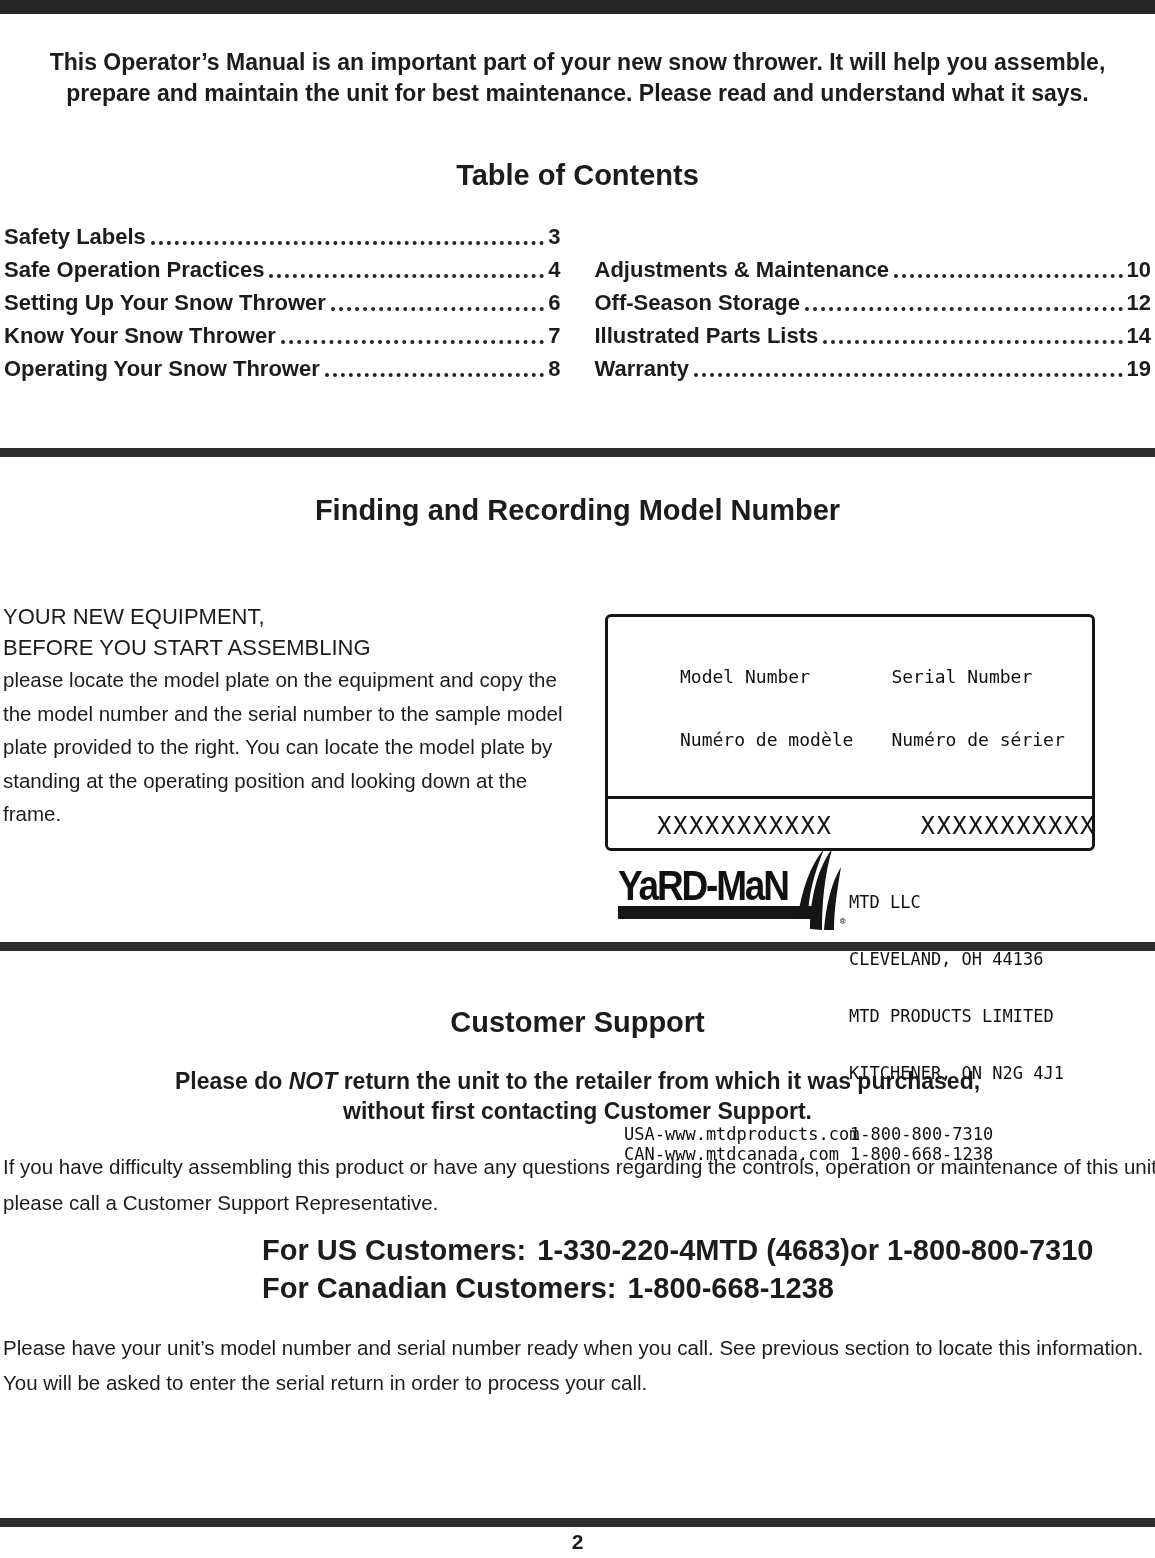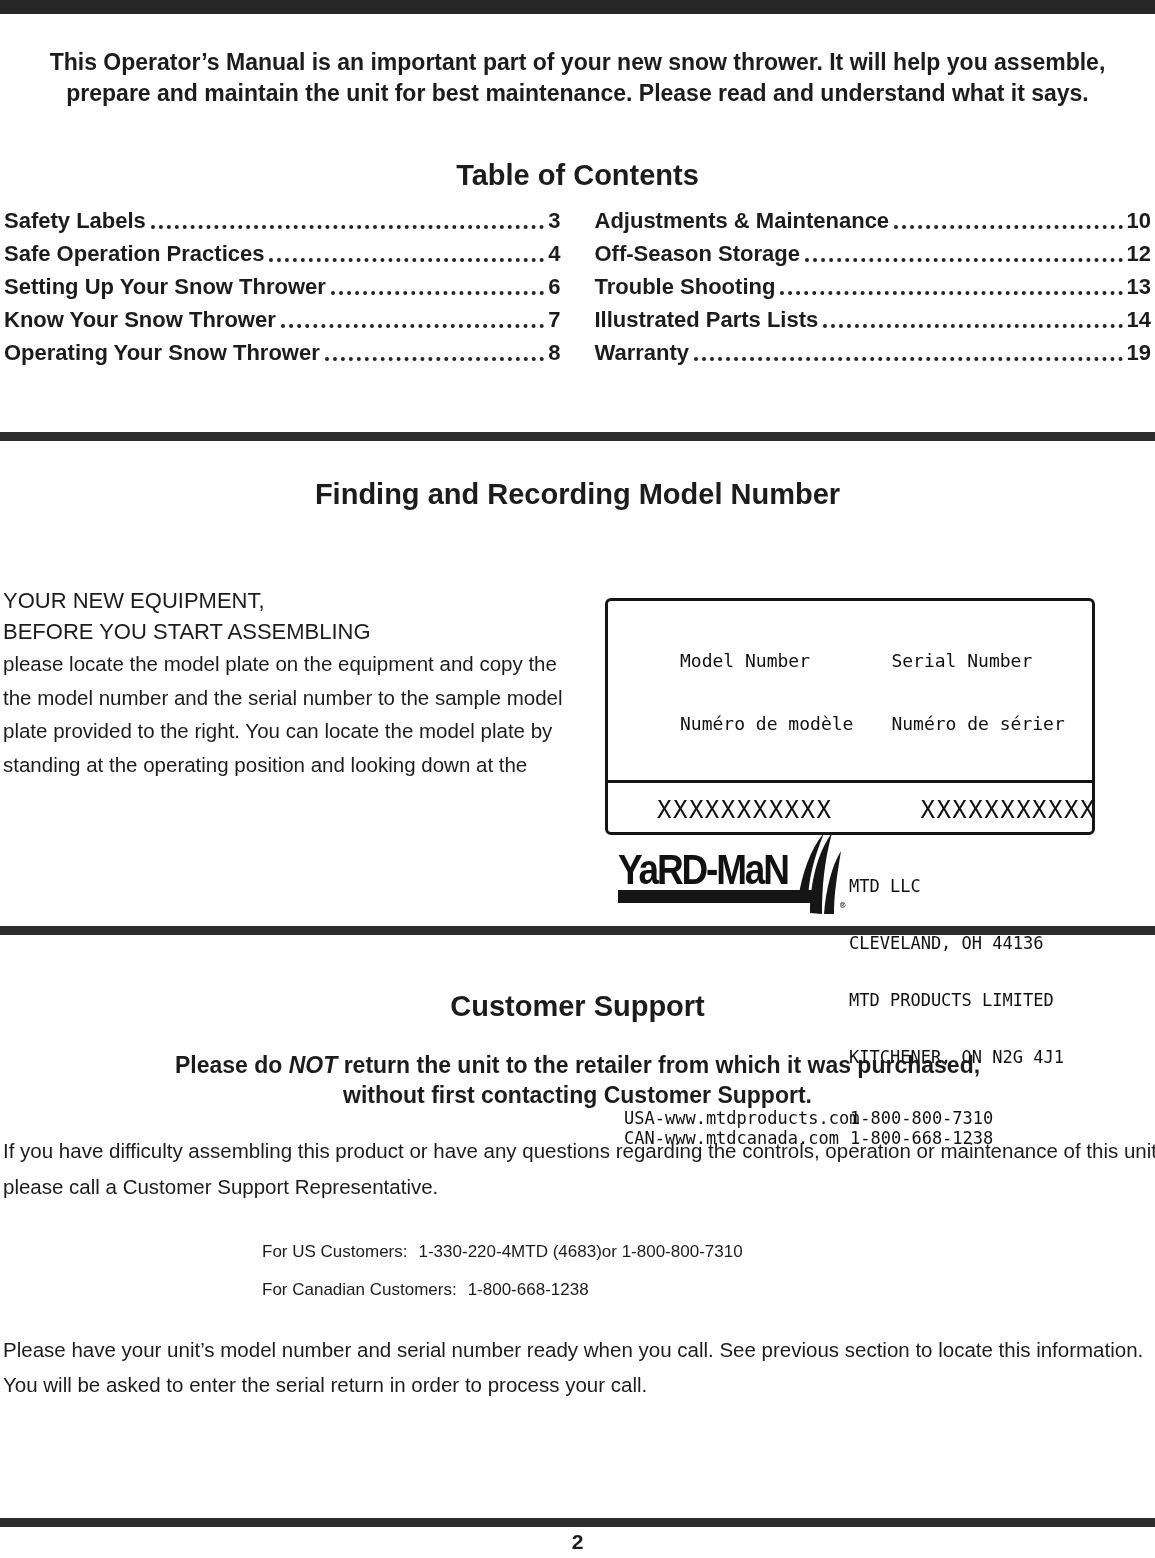--- a/index.html
+++ b/index.html
@@ -13,21 +13,21 @@
   .rule1 { height:9px; margin-top:63px; }
   .rule2 { height:9px; margin-top:91px; }
 
   .intro { margin-top:33px; text-align:center; font-weight:bold; font-size:23px; line-height:31px; }
   .intro div { white-space:nowrap; }
 
   .toc-title, .finding-title, .cs-title {
     text-align:center; font-weight:bold; font-size:29px; line-height:34px;
   }
   .toc-title { margin-top:49px; }
-  .toc-cols { display:flex; margin-top:12px; padding:0 4px; gap:34px;align-items:flex-end; }
+  .toc-cols { display:flex; margin-top:28px; padding:0 4px; gap:34px;align-items:flex-end; }
   .toc-col { flex:1; }
   .toc-row { display:flex; align-items:flex-end; height:33px; font-weight:bold; font-size:22px; }
   .toc-label, .toc-page { white-space:nowrap; line-height:33px; }
   .toc-dots { flex:1; border-bottom:4px dotted #242424; margin:0 4px 8px 5px; }
 
   .finding-title { margin-top:36px; }
   .finding-row { display:flex; margin-top:74px; padding-left:3px; }
   .finding-text { width:602px; }
   .finding-text .caps { font-size:22px; line-height:31px; white-space:nowrap; }
   .finding-text .body { font-size:20.5px; line-height:33.5px; white-space:nowrap; }
@@ -59,21 +59,21 @@
   .contact-row { display:flex; white-space:pre; }
   .contact-row .site { width:226px; }
 
   .cs-title { margin-top:54px; }
   .notice { margin-top:27px; text-align:center; font-weight:bold; font-size:23px; line-height:30px; }
   .notice .em { font-style:italic; }
   .cs-para { font-size:20.5px; line-height:36px; padding-left:3px; }
   .cs-para div { white-space:nowrap; }
   .para1 { margin-top:23px; }
   .para2 { margin-top:29px; line-height:35px; }
-  .phones { margin-top:34px; margin-left:262px; font-weight:normal; font-size:17px; }
+  .phones { margin-top:16px; margin-left:262px; font-weight:bold; font-size:29px; }
   .phone-line { white-space:nowrap; line-height:26px; }
   .phone-line + .phone-line { margin-top:12px; }
   .phone-line .pv { margin-left:11px; }
 
   .footer { position:absolute; left:0; top:1518px; width:100%; }
   .footer-bar { height:9px; }
   .page-num { text-align:center; font-weight:bold; font-size:21px; margin-top:3px; }
 </style>
 </head>
 <body>
@@ -120,25 +120,20 @@
     <div class="toc-col">
       <div class="toc-row">
         <span class="toc-label">Adjustments &amp; Maintenance</span>
         <span class="toc-dots"></span>
         <span class="toc-page">10</span>
       </div>
       <div class="toc-row">
         <span class="toc-label">Off-Season Storage</span>
         <span class="toc-dots"></span>
         <span class="toc-page">12</span>
-      </div>
-      <div class="toc-row">
-        <span class="toc-label">Trouble Shooting</span>
-        <span class="toc-dots"></span>
-        <span class="toc-page">13</span>
       </div>
       <div class="toc-row">
         <span class="toc-label">Illustrated Parts Lists</span>
         <span class="toc-dots"></span>
         <span class="toc-page">14</span>
       </div>
       <div class="toc-row">
         <span class="toc-label">Warranty</span>
         <span class="toc-dots"></span>
         <span class="toc-page">19</span>
@@ -151,20 +146,21 @@
   <div class="finding-title">Finding and Recording Model Number</div>
 
   <div class="finding-row">
     <div class="finding-text">
       <div class="caps">YOUR NEW EQUIPMENT,</div>
       <div class="caps">BEFORE YOU START ASSEMBLING</div>
       <div class="body">please locate the model plate on the equipment and copy the</div>
       <div class="body">the model number and the serial number to the sample model</div>
       <div class="body">plate provided to the right. You can locate the model plate by</div>
       <div class="body">standing at the operating position and looking down at the</div>
+      <div class="body">frame.</div>
     </div>
 
     <div class="plate">
       <div class="plate-header">
         <div class="ph-col c1">
           <div>Model Number</div>
           <div>Numéro de modèle</div>
         </div>
         <div class="ph-col c2">
           <div>Serial Number</div>

